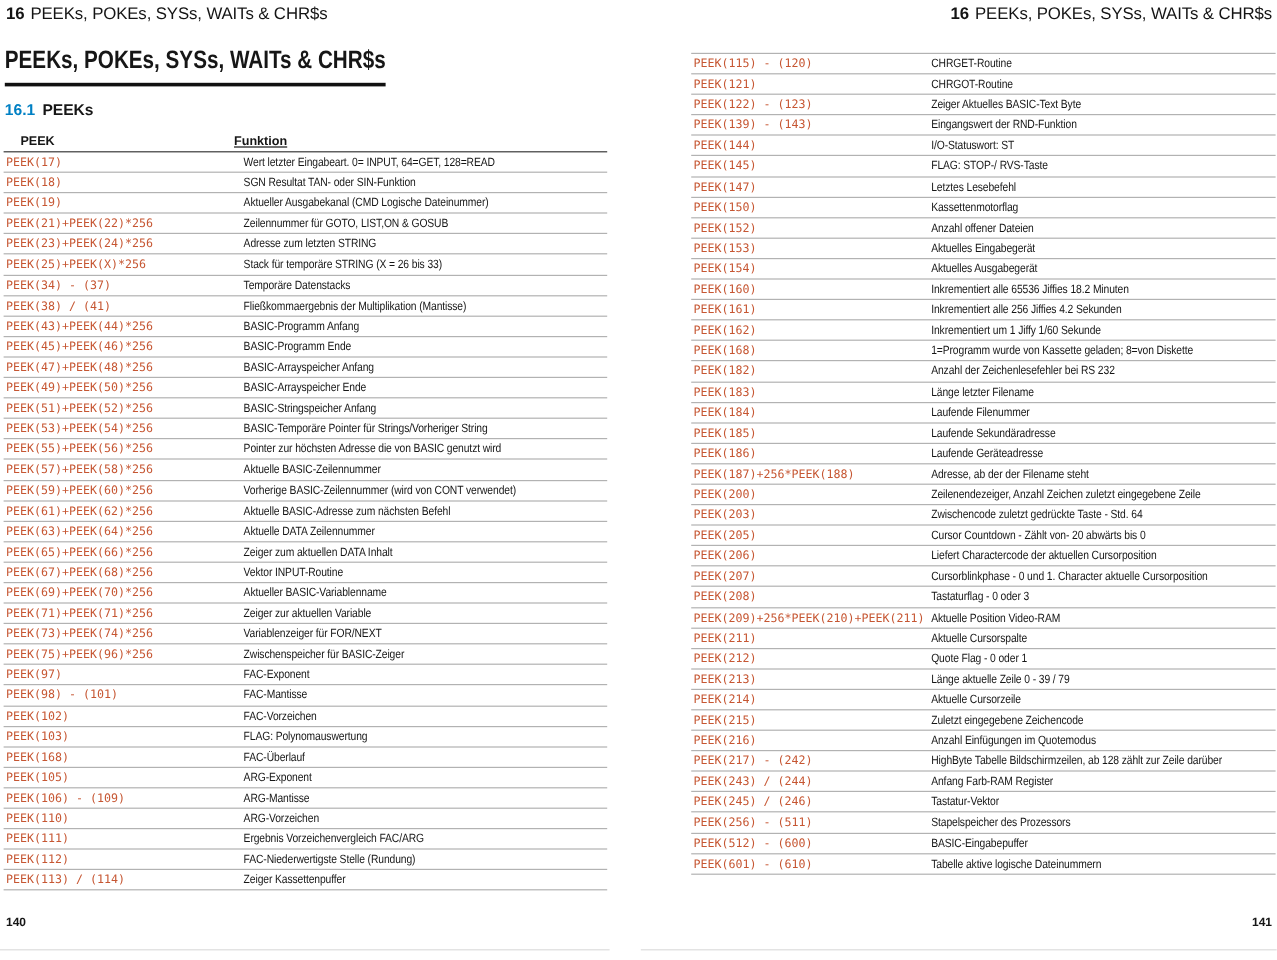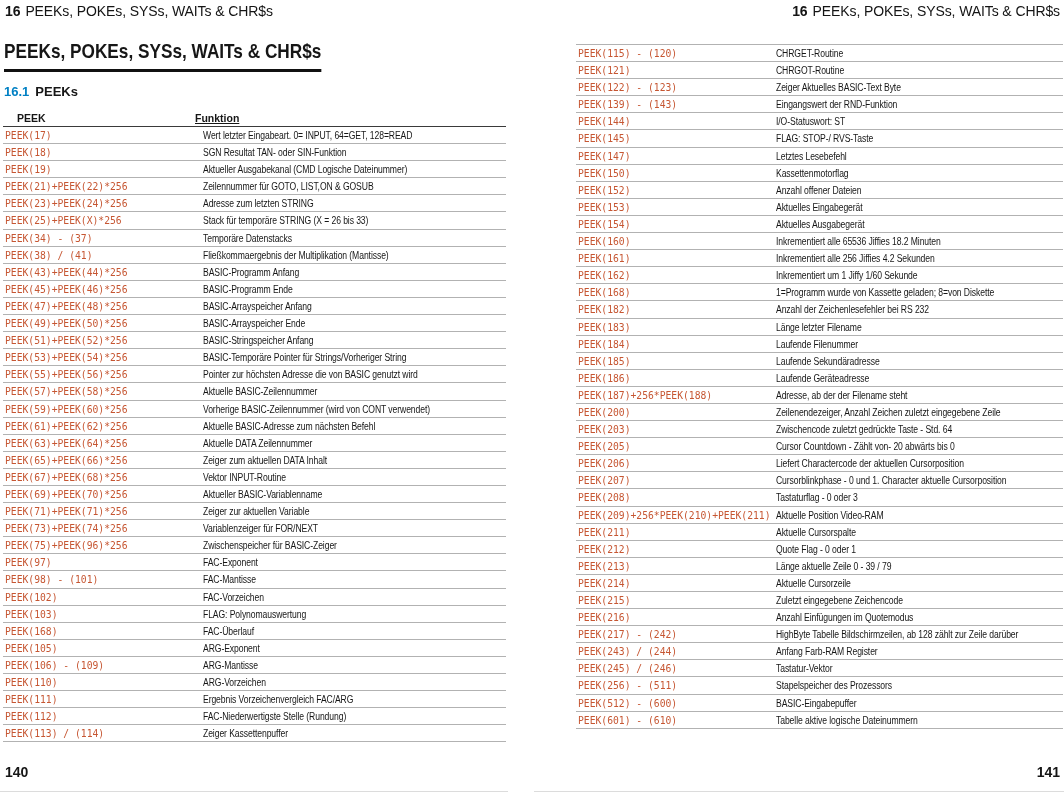--- a/index.html
+++ b/index.html
@@ -44,21 +44,21 @@
   .tbody.topline{border-top:1px solid var(--rule-gray);}
   .row{position:relative;height:17.1px;border-bottom:1px solid var(--rule-gray);}
   .code{position:absolute;left:2px;top:1px;line-height:15px;
     font-family:"DejaVu Sans Mono",monospace;font-size:9.7px;
     color:var(--code-orange);white-space:nowrap;}
   .fn{position:absolute;left:200px;top:1px;line-height:15px;font-size:10px;
     letter-spacing:-0.1px;color:var(--text);white-space:nowrap;
     transform:scaleX(0.86);transform-origin:0 50%;}
 
   
-  .page-number{position:absolute;top:764px;font-size:14px;font-weight:bold;}
+  .page-number{position:absolute;top:764px;font-size:10px;font-weight:bold;}
   .pn-left{left:5px;}
   .pn-right{right:4px;}
   .bottom-edge{position:absolute;top:791px;height:1px;background:var(--edge-gray);}
   .be-left{left:0;width:508px;}
   .be-right{left:534px;width:530px;}
 </style>
 </head>
 <body>
 
 <div class="spread">

